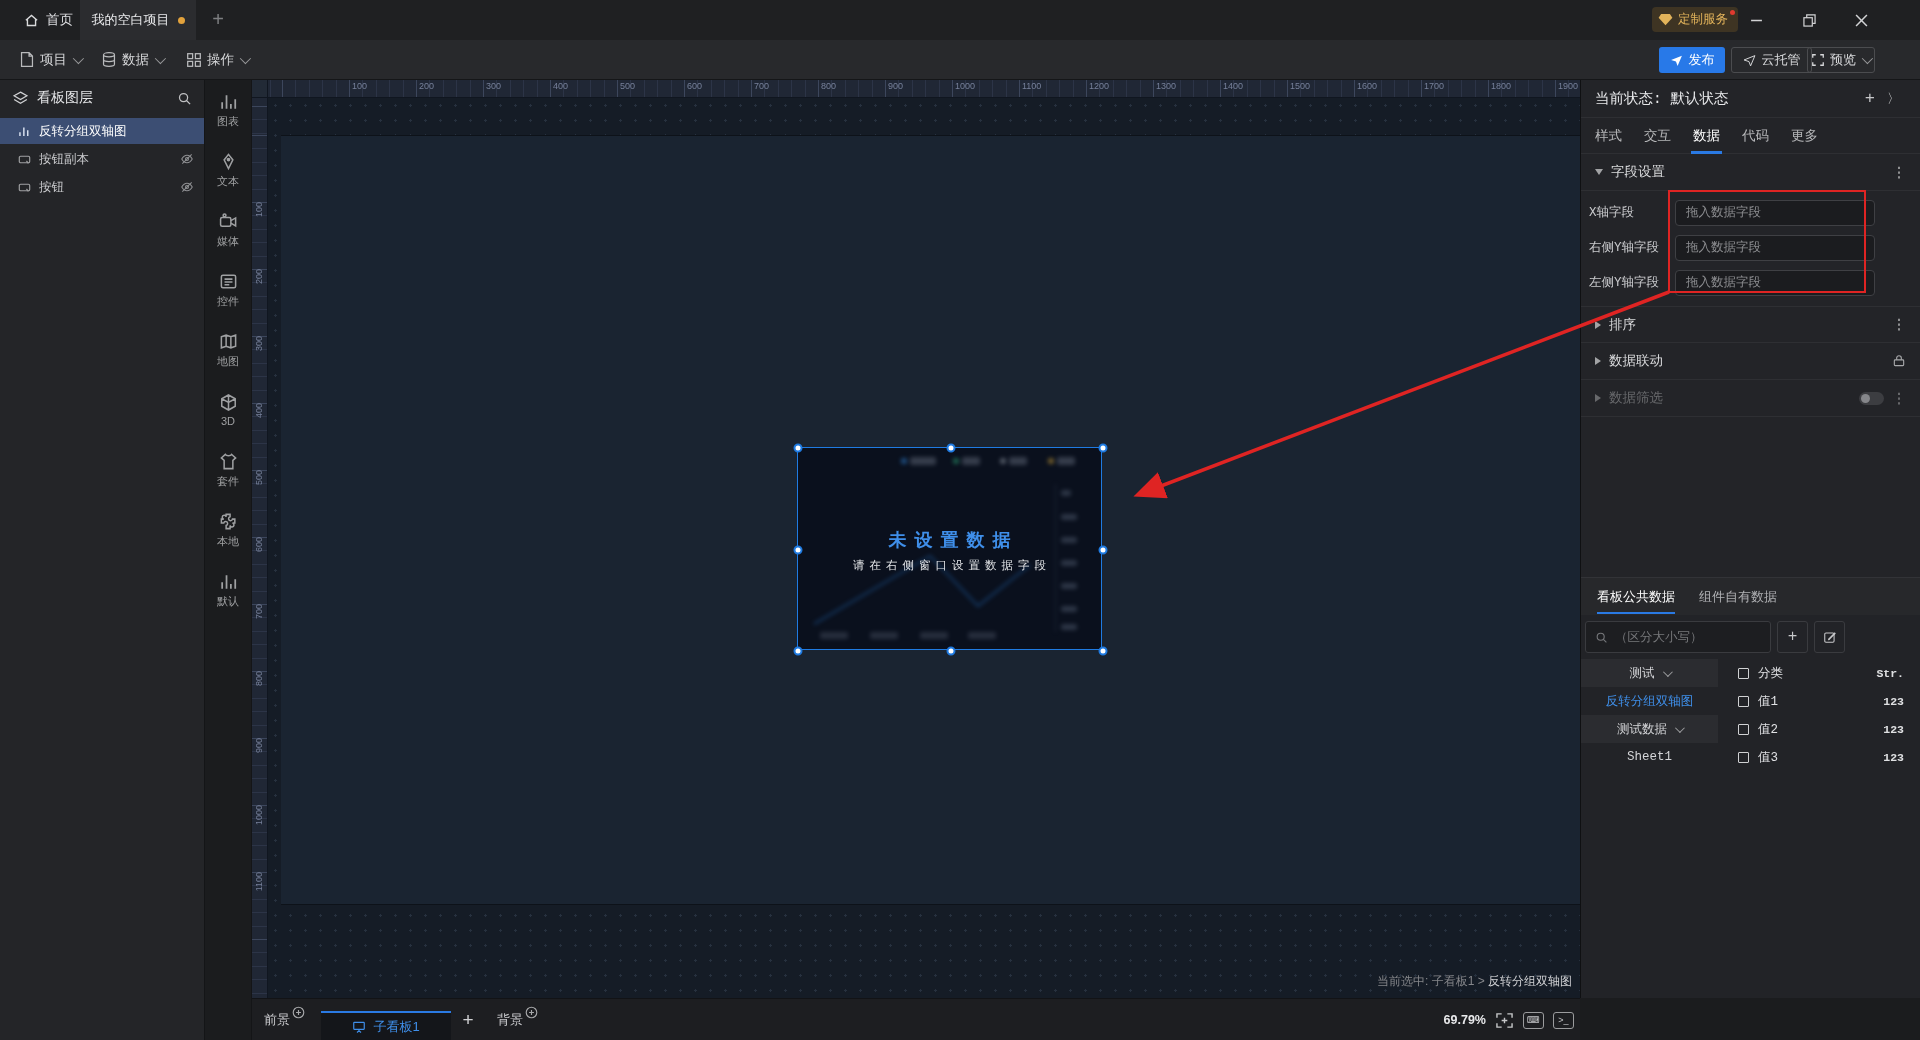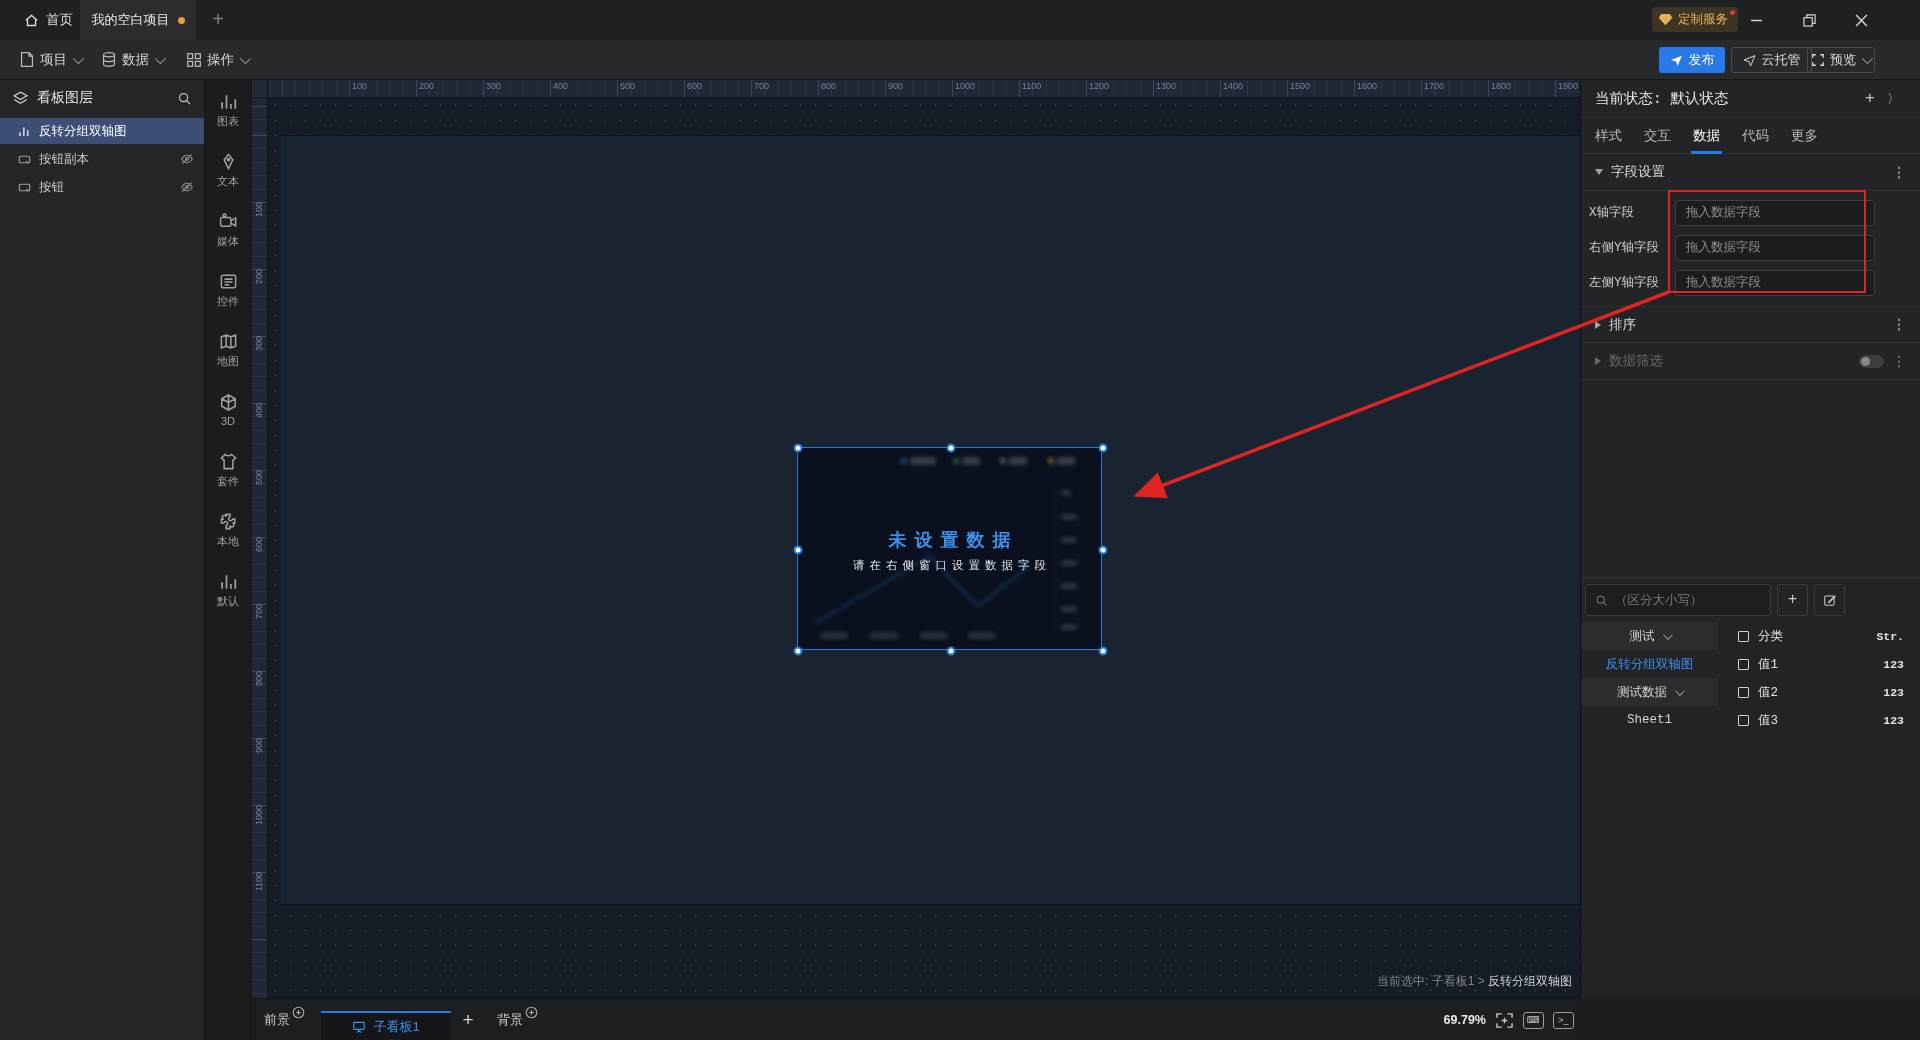--- a/index.html
+++ b/index.html
@@ -489,32 +489,45 @@
       </div>
     </div>
 
     <div class="acc-row" style="border-top:1px solid #2e2f33;">
       <span class="tri-right"></span>
       <span>排序</span>
       <span class="grow"></span>
       <span class="kebab">⋮</span>
     </div>
 
+    <div class="acc-row">
+      <span class="tri-right"></span>
+      <span>数据联动</span>
+      <span class="grow"></span>
+      <svg width="14" height="14" viewBox="0 0 24 24" fill="none" stroke="#a8a9ab" stroke-width="1.9">
+          <rect x="4" y="10" width="16" height="10" rx="1.5"></rect>
+          <path d="M8 10 V7 A4 4 0 0 1 16 7 V10"></path>
+        </svg>
+    </div>
 
     <div class="acc-row">
       <span class="tri-right" style="border-left-color:#67686b;"></span>
       <span class="dim">数据筛选</span>
       <span class="grow"></span>
       <span class="toggle">
           <span class="knob"></span>
         </span>
       <span class="kebab dim">⋮</span>
     </div>
 
     <div id="data-panel">
+      <div id="data-tabs">
+        <div class="data-tab active">看板公共数据</div>
+        <div class="data-tab">组件自有数据</div>
+      </div>
       <div id="search-row">
         <div id="search-box">
           <svg width="13" height="13" viewBox="0 0 24 24" fill="none" stroke="#77787b" stroke-width="2">
               <circle cx="10.5" cy="10.5" r="6.5"></circle>
               <path d="M15.5 15.5 L21 21"></path>
             </svg>
           <span>（区分大小写）</span>
         </div>
         <div class="sq-btn">+</div>
         <div class="sq-btn">

